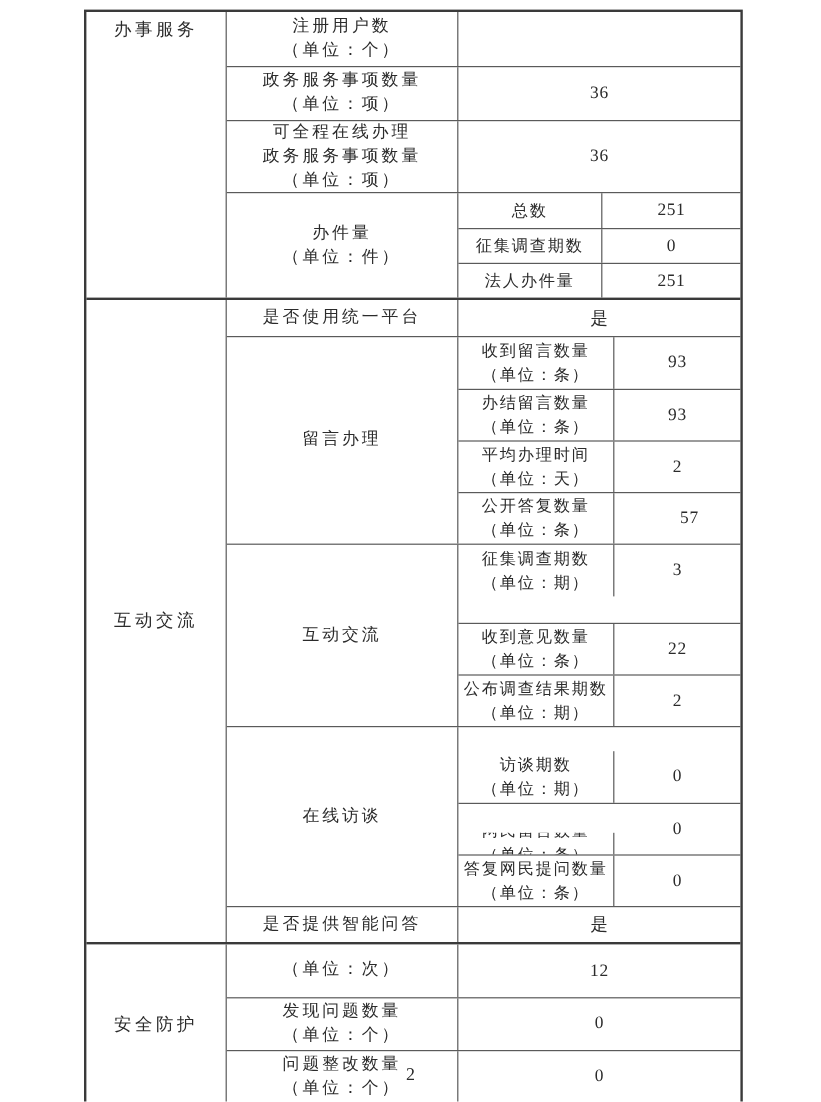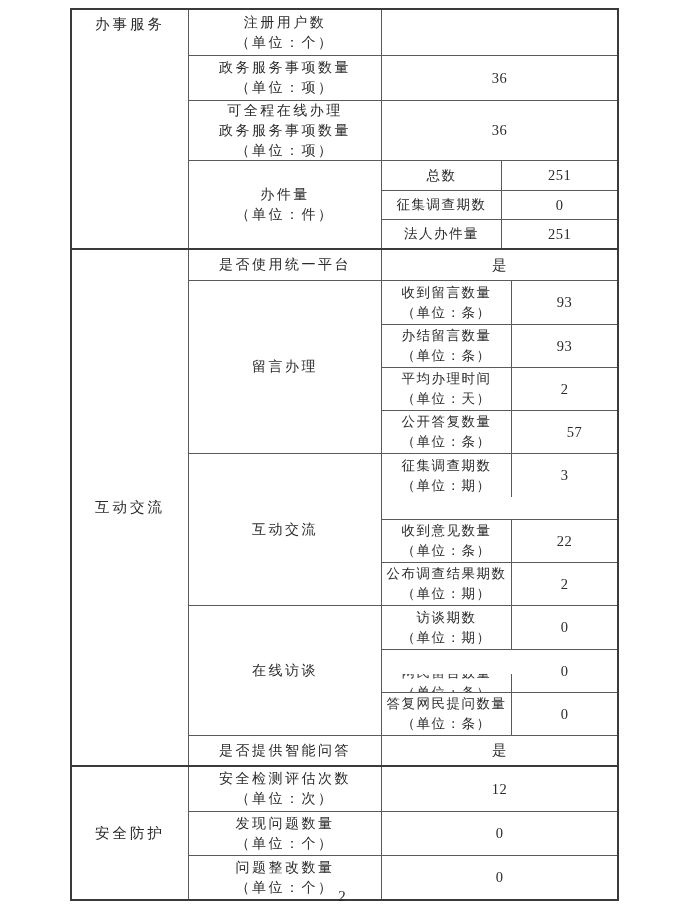--- a/index.html
+++ b/index.html
@@ -205,21 +205,21 @@
               </div>
               <div class="cell subval">2</div>
             </div>
           </div>
         </div>
         <div class="row">
           <div class="cell item">
             <div class="ln">在线访谈</div>
           </div>
           <div class="subrows">
-            <div class="subrow" style="height: 43px;">
+            <div class="subrow" style="height: 43px; margin-top: 20px;">
               <div class="cell sublabel" style="width: 130px;">
                 <div class="ln">访谈期数</div>
                 <div class="ln">（单位：期）</div>
               </div>
               <div class="cell subval">0</div>
             </div>
             <div class="subrow" style="height: 43px;">
               <div class="cell sublabel" style="width: 130px; margin-top: 24px;">
                 <div class="ln">网民留言数量</div>
                 <div class="ln">（单位：条）</div>
@@ -241,21 +241,20 @@
           </div>
           <div class="cell val">是</div>
         </div>
       </div>
     </div>
     <div class="section">
       <div class="cat">安全防护</div>
       <div class="rows">
         <div class="row" style="height: 44px;">
           <div class="cell item">
-            <div class="ln">安全检测评估次数</div>
             <div class="ln">（单位：次）</div>
           </div>
           <div class="cell val">12</div>
         </div>
         <div class="row" style="height: 44px;">
           <div class="cell item">
             <div class="ln">发现问题数量</div>
             <div class="ln">（单位：个）</div>
           </div>
           <div class="cell val">0</div>

